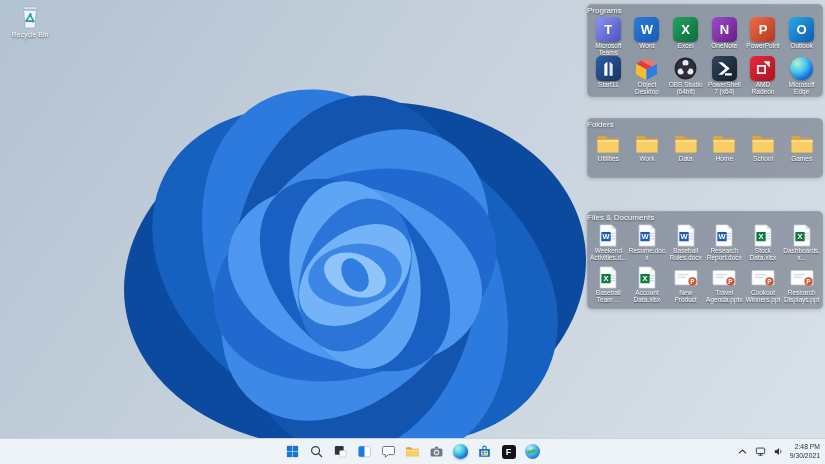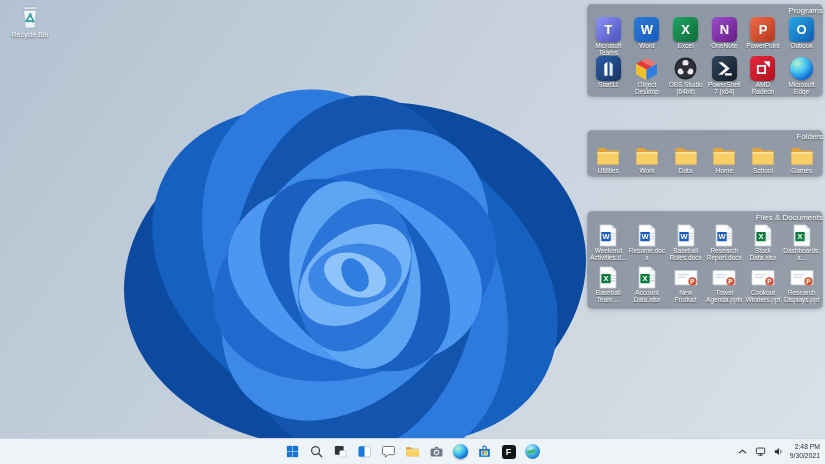--- a/index.html
+++ b/index.html
@@ -12,23 +12,23 @@
   
   .desktop-icon{position:absolute;left:6px;top:4px;width:48px;display:flex;flex-direction:column;
     align-items:center;gap:1px;cursor:pointer;}
   .dlabel{font-size:7px;color:#fff;text-align:center;line-height:1.1;
     text-shadow:0 1px 2px rgba(0,0,0,.65);}
   
   .fence{position:absolute;left:587px;width:236px;border-radius:5px;
     background:var(--fence-bg,rgba(93,102,116,.55));
     box-shadow:inset 0 0 0 1px rgba(255,255,255,.07),0 1px 4px rgba(0,0,0,.18);}
   .fence-programs{top:4px;height:93px;}
-  .fence-folders{top:130px;height:47px;}
+  .fence-folders{top:118px;height:60px;}
   .fence-files{top:192px;height:98px;margin-top:19px;}
-  .fence-title{height:13px;line-height:13px;text-align:right;font-size:8px;color:#fff;
+  .fence-title{height:13px;line-height:13px;text-align:left;font-size:8px;color:#fff;
     text-shadow:0 1px 2px rgba(0,0,0,.55);cursor:pointer;}
   .fence-grid{display:grid;grid-template-columns:repeat(6,1fr);padding:0 2px;}
   .fence-item{display:flex;flex-direction:column;align-items:center;overflow:hidden;cursor:pointer;}
   .fi-label{font-size:6.5px;color:#fff;text-align:center;line-height:1.12;max-width:37px;
     text-shadow:0 1px 1px rgba(0,0,0,.6);overflow:hidden;word-break:break-word;}
   .fence-programs .fence-item{height:39px;}
   .fence-programs .fi-label{max-height:14px;}
   .fence-folders .fence-item{height:44px;padding-top:2px;}
   .fence-files .fence-item{height:42px;}
   .fence-files .fi-label{max-height:15px;}

